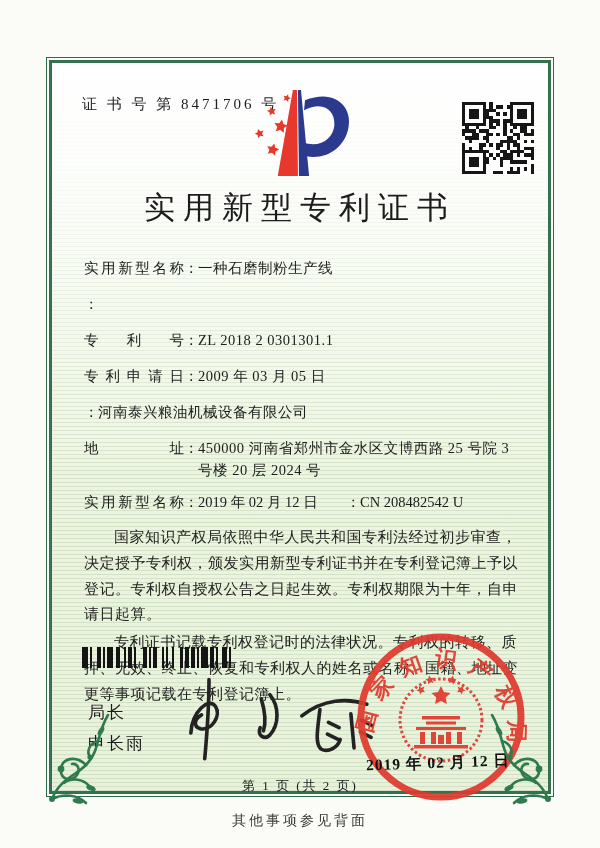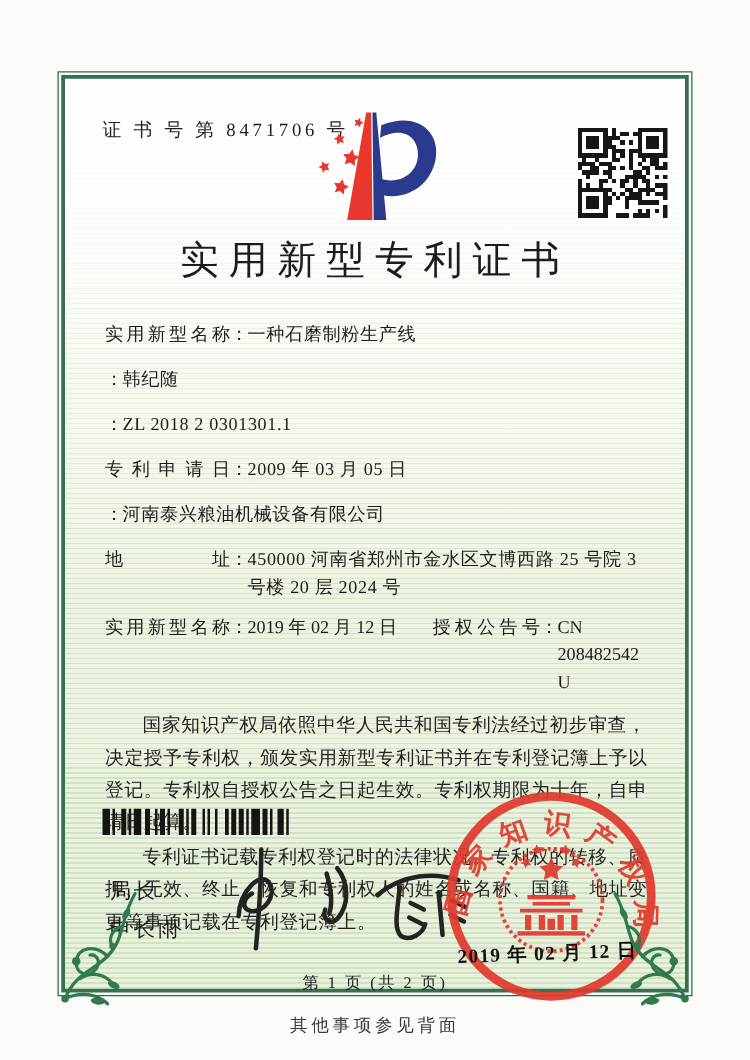--- a/index.html
+++ b/index.html
@@ -330,23 +330,23 @@
       <div class="title">实用新型专利证书</div>
 
       <div class="body-block">
         <div class="row">
           <span class="flabel">实用新型名称</span>
             <span class="colon">：</span>
           <span class="fvalue">一种石磨制粉生产线</span>
         </div>
         <div class="row">
             <span class="colon">：</span>
-          <span class="fvalue">韩纪随</span>
         </div>
         <div class="row">
+          <span class="flabel">专利号</span>
             <span class="colon">：</span>
           <span class="fvalue">ZL 2018 2 0301301.1</span>
         </div>
         <div class="row">
           <span class="flabel">专利申请日</span>
             <span class="colon">：</span>
           <span class="fvalue">2009 年 03 月 05 日</span>
         </div>
         <div class="row">
             <span class="colon">：</span>
@@ -358,21 +358,20 @@
           <span class="fvalue" style="max-width:336px">450000 河南省郑州市金水区文博西路 25 号院 3 号楼 20 层 2024 号</span>
         </div>
 
         <div class="grant-row">
           <span class="grant-pair first">
             <span class="flabel">实用新型名称</span>
               <span class="colon">：</span>
             <span>2019 年 02 月 12 日</span>
           </span>
           <span class="grant-pair">
-            <span class="flabel" style="width:86px">授权公告号</span>
               <span class="colon">：</span>
             <span>CN 208482542 U</span>
           </span>
         </div>
 
         <div class="paras">
           <p>国家知识产权局依照中华人民共和国专利法经过初步审查，决定授予专利权，颁发实用新型专利证书并在专利登记簿上予以登记。专利权自授权公告之日起生效。专利权期限为十年，自申请日起算。</p>
           <p>专利证书记载专利权登记时的法律状况。专利权的转移、质押、无效、终止、恢复和专利权人的姓名或名称、国籍、地址变更等事项记载在专利登记簿上。</p>
         </div>
       </div>

